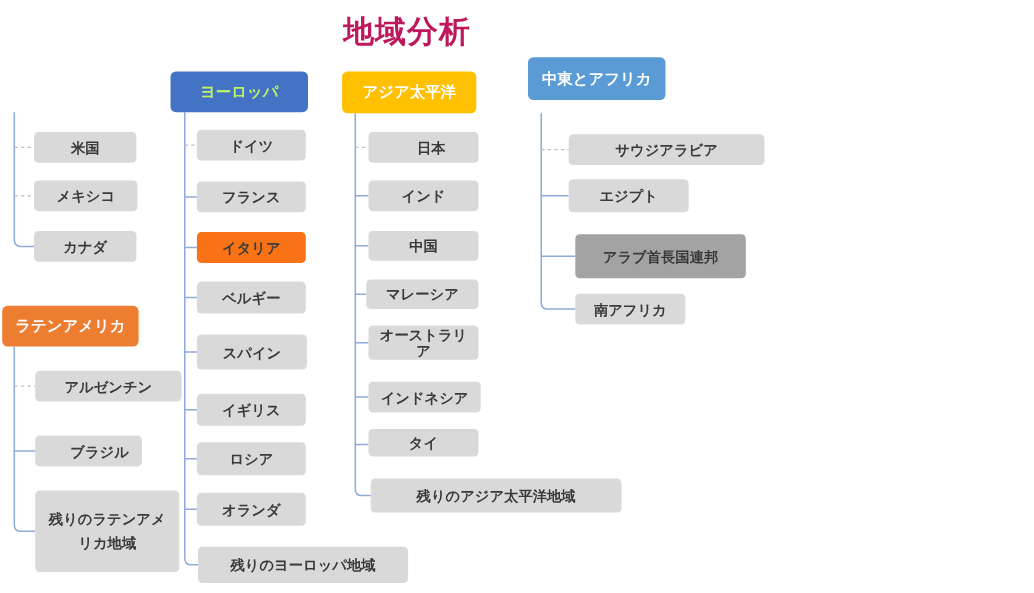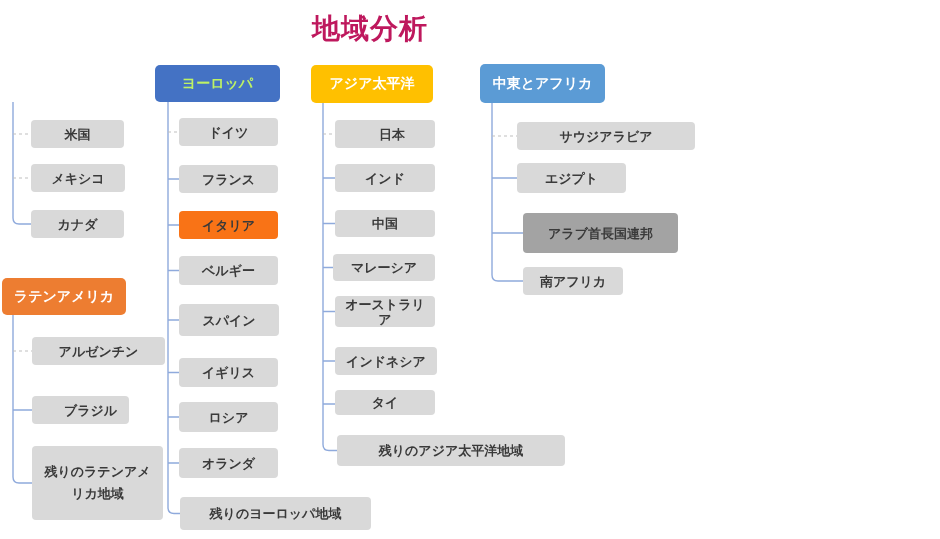--- a/index.html
+++ b/index.html
@@ -67,21 +67,21 @@
   <div class="hdr" style="left: 311px; top: 65px; width: 122px; height: 38px; background: rgb(255, 192, 0); color: rgb(255, 255, 255);">アジア太平洋</div>
   <div class="node" style="left: 335px; top: 120px; width: 100px; height: 28px; background: rgb(217, 217, 217); padding-left: 24px;">日本</div>
   <div class="node" style="left: 335px; top: 164px; width: 100px; height: 28px; background: rgb(217, 217, 217);">インド</div>
   <div class="node" style="left: 335px; top: 210px; width: 100px; height: 27px; background: rgb(217, 217, 217);">中国</div>
   <div class="node" style="left: 333px; top: 254px; width: 102px; height: 27px; background: rgb(217, 217, 217);">マレーシア</div>
   <div class="node" style="left: 335px; top: 296px; width: 100px; height: 31px; background: rgb(217, 217, 217);">オーストラリア</div>
   <div class="node" style="left: 335px; top: 347px; width: 102px; height: 28px; background: rgb(217, 217, 217);">インドネシア</div>
   <div class="node" style="left: 335px; top: 390px; width: 100px; height: 25px; background: rgb(217, 217, 217);">タイ</div>
   <div class="node" style="left: 337px; top: 435px; width: 228px; height: 31px; background: rgb(217, 217, 217);">残りのアジア太平洋地域</div>
 
-  <div class="hdr" style="left: 480px; top: 64px; width: 125px; height: 39px; background: rgb(91, 155, 213); color: rgb(255, 255, 255);">中東とアフリカ</div>
+  <div class="hdr" style="left: 480px; top: 52px; width: 125px; height: 39px; background: rgb(91, 155, 213); color: rgb(255, 255, 255);">中東とアフリカ</div>
   <div class="node" style="left: 517px; top: 122px; width: 178px; height: 28px; background: rgb(217, 217, 217);">サウジアラビア</div>
   <div class="node" style="left: 517px; top: 163px; width: 109px; height: 30px; background: rgb(217, 217, 217);">エジプト</div>
   <div class="node" style="left: 523px; top: 213px; width: 155px; height: 40px; background: #a3a3a3;">アラブ首長国連邦</div>
   <div class="node" style="left: 523px; top: 267px; width: 100px; height: 28px; background: rgb(217, 217, 217);">南アフリカ</div>
 
   <div class="hdr" style="left: 2px; top: 278px; width: 124px; height: 37px; background: rgb(237, 125, 49); color: rgb(255, 255, 255);">ラテンアメリカ</div>
   <div class="node" style="left: 32px; top: 337px; width: 133px; height: 28px; background: rgb(217, 217, 217);">アルゼンチン</div>
   <div class="node" style="left: 32px; top: 396px; width: 97px; height: 28px; background: rgb(217, 217, 217); padding-left: 30px;">ブラジル</div>
   <div class="node wide-lines" style="left: 32px; top: 446px; width: 131px; height: 74px; background: rgb(217, 217, 217);">残りのラテンアメリカ地域</div>
 

